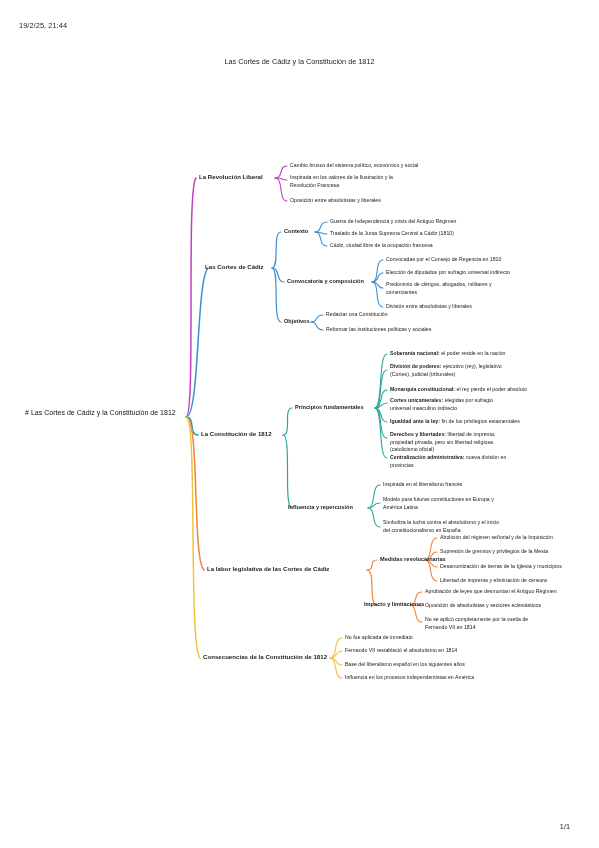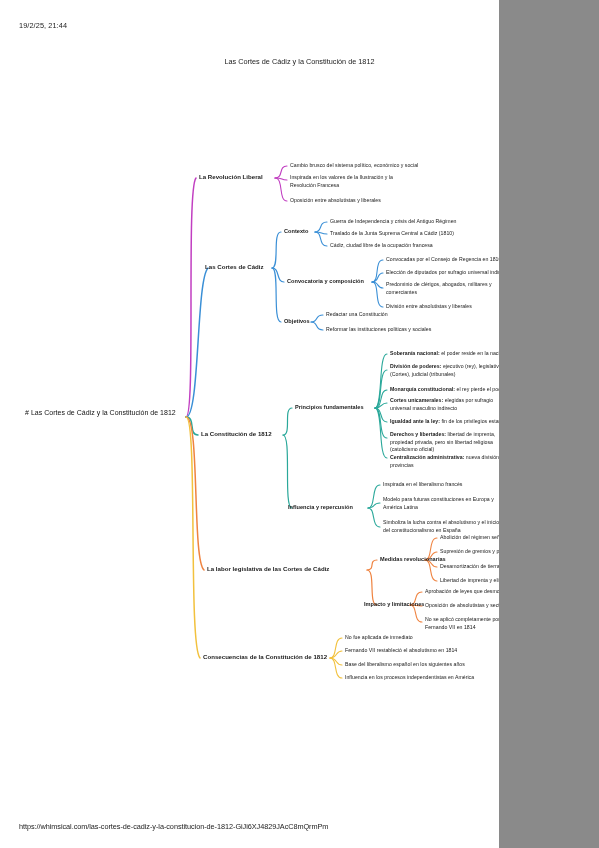--- a/index.html
+++ b/index.html
@@ -1,19 +1,19 @@
 <!DOCTYPE html>
 <html><head>
 <meta charset="utf-8">
 <style>
   html,body{margin:0;padding:0;background:#8a8a8a;}
   body{font-family:"Liberation Sans", sans-serif;}
   .page{
     position:relative;
-    width:499px;height:848px;
+    width:599px;height:848px;
     background:#ffffff;
     overflow:hidden;
   }
   .hdr{
     position:absolute;top:21px;left:0;width:599px;height:12px;
     font-size:7.3px;color:#222;
   }
   .hdr .date{position:absolute;left:19px;top:0;letter-spacing:.1px;}
   .hdr .ttl{position:absolute;left:0;top:0;width:599px;text-align:center;margin-top:36px;}
   .ftr{
@@ -260,17 +260,16 @@
     </div>
     <div class="node leaf nowrap" style="left:345px;top:601px;">
       <span>Base del liberalismo español en los siguientes años</span>
     </div>
     <div class="node leaf nowrap" style="left:345px;top:614px;">
       <span>Influencia en los procesos independentistas en América</span>
     </div>
   </div>
 
   <div class="ftr">
-    <span class="url">https://whimsical.com/las-cortes-de-cadiz-y-la-constitucion-de-1812-GiJi6XJ4829JAcC8mQrmPm</span>
     <span class="pg">1/1</span>
   </div>
 
 </div>
 
 </body></html>

